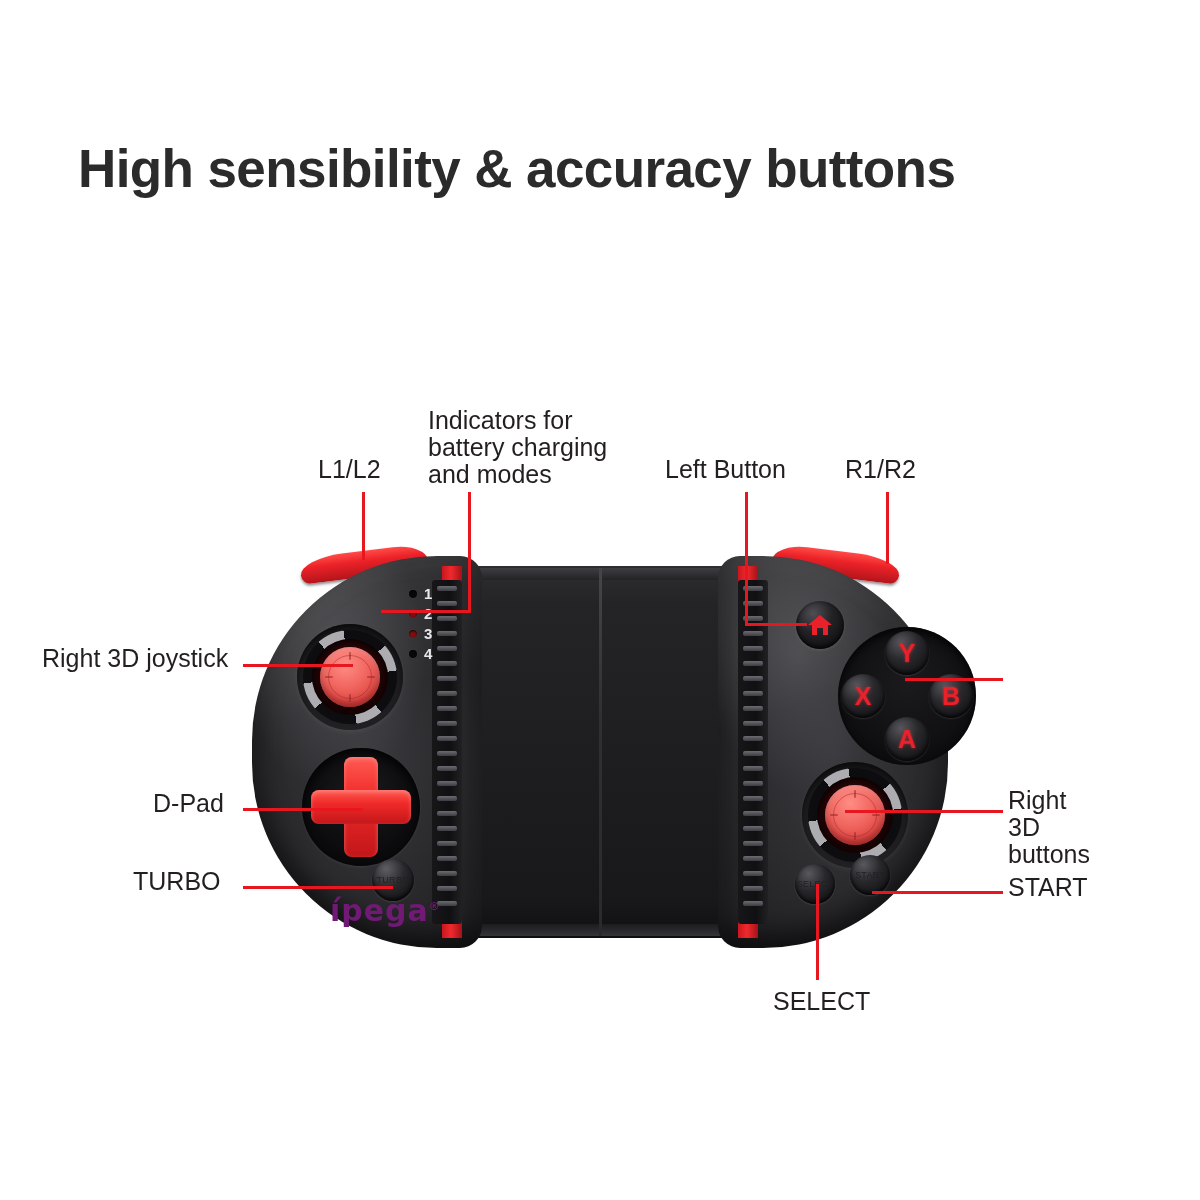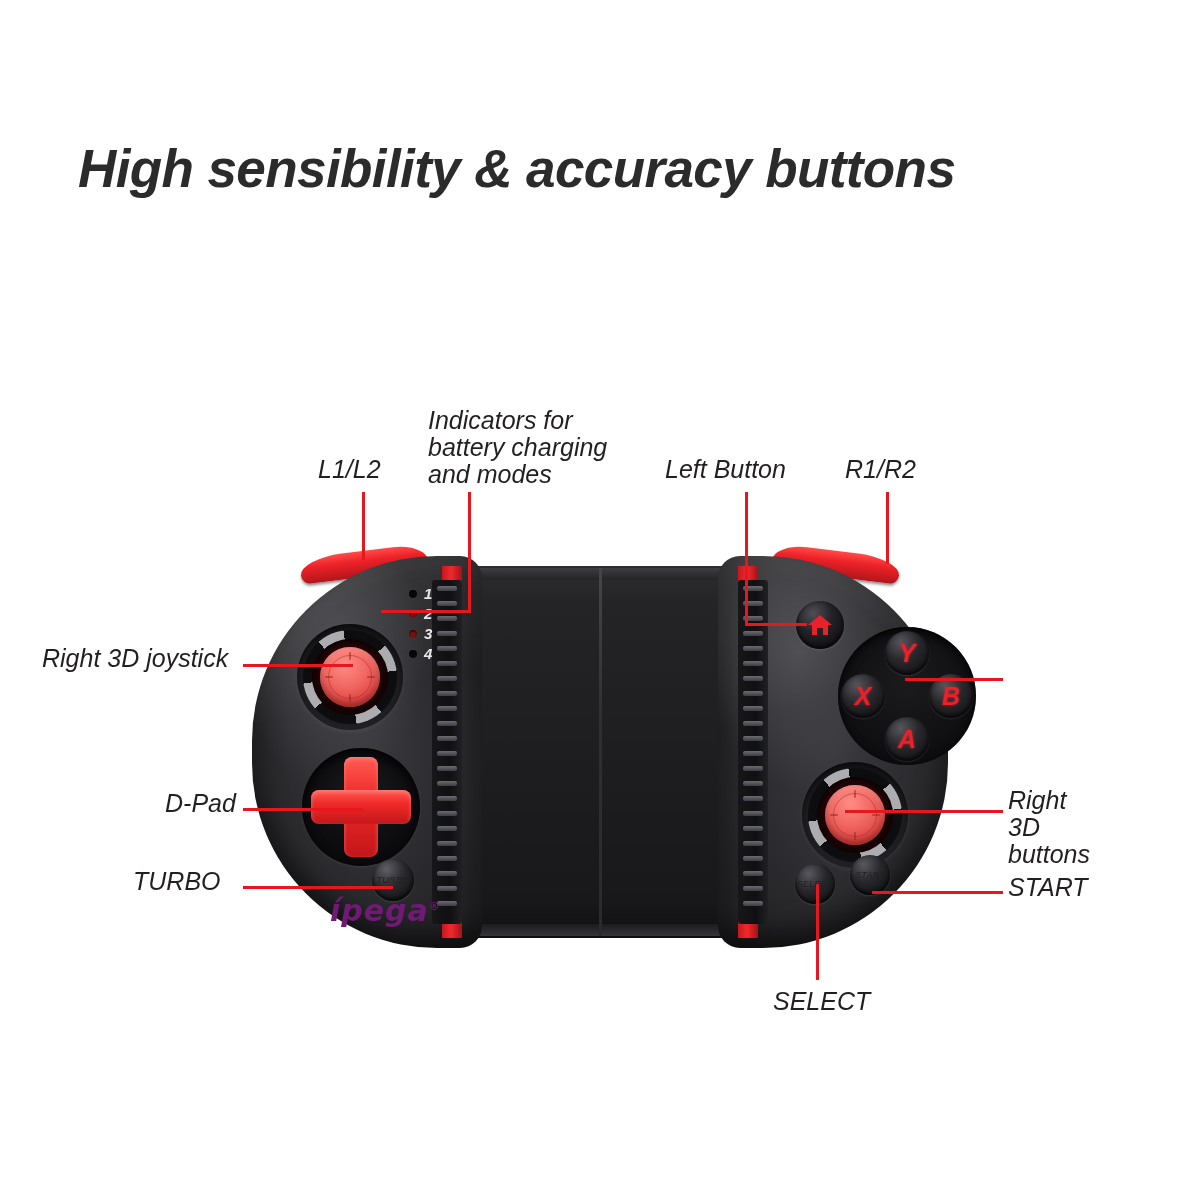--- a/index.html
+++ b/index.html
@@ -4,21 +4,21 @@
 <style>
   html,body{margin:0;padding:0;}
   body{
     width:1200px;height:1200px;
     background:#ffffff;
     font-family:"Liberation Sans", sans-serif;
     color:#231f20;
     overflow:hidden;
     position:relative;
   }
-  #page{position:relative;width:952px;height:1200px;font-style:italic;}
+  #page{position:relative;width:952px;height:1200px;}
 
   
   .headline{
     position:absolute;left:78px;top:138px;
     font-size:53px;font-weight:bold;letter-spacing:-0.6px;
     color:#2b2b2b;white-space:nowrap;
   }
   .subhead{
     position:absolute;left:78px;top:207px;
     font-size:38px;font-weight:bold;letter-spacing:-0.3px;
@@ -381,21 +381,21 @@
   <div class="lead h" style="left:745px;top:623px;width:62px;"></div>
 
   <div class="callout" style="left:845px;top:456px;">R1/R2</div>
   <div class="lead v" style="left:886px;top:492px;height:72px;"></div>
 
   <div class="callout" style="left:42px;top:645px;">Right 3D joystick</div>
   <div class="lead h" style="left:243px;top:664px;width:110px;"></div>
 
   <div class="lead h" style="left:905px;top:678px;width:98px;"></div>
 
-  <div class="callout" style="left:165px;top:790px;">D-Pad</div>
+  <div class="callout" style="left:153px;top:790px;">D-Pad</div>
   <div class="lead h" style="left:243px;top:808px;width:120px;"></div>
 
   <div class="callout" style="left:1008px;top:787px;">Right 3D
 buttons</div>
   <div class="lead h" style="left:845px;top:810px;width:158px;"></div>
 
   <div class="callout" style="left:133px;top:868px;">TURBO</div>
   <div class="lead h" style="left:243px;top:886px;width:150px;"></div>
 
   <div class="callout" style="left:1008px;top:874px;">START</div>

